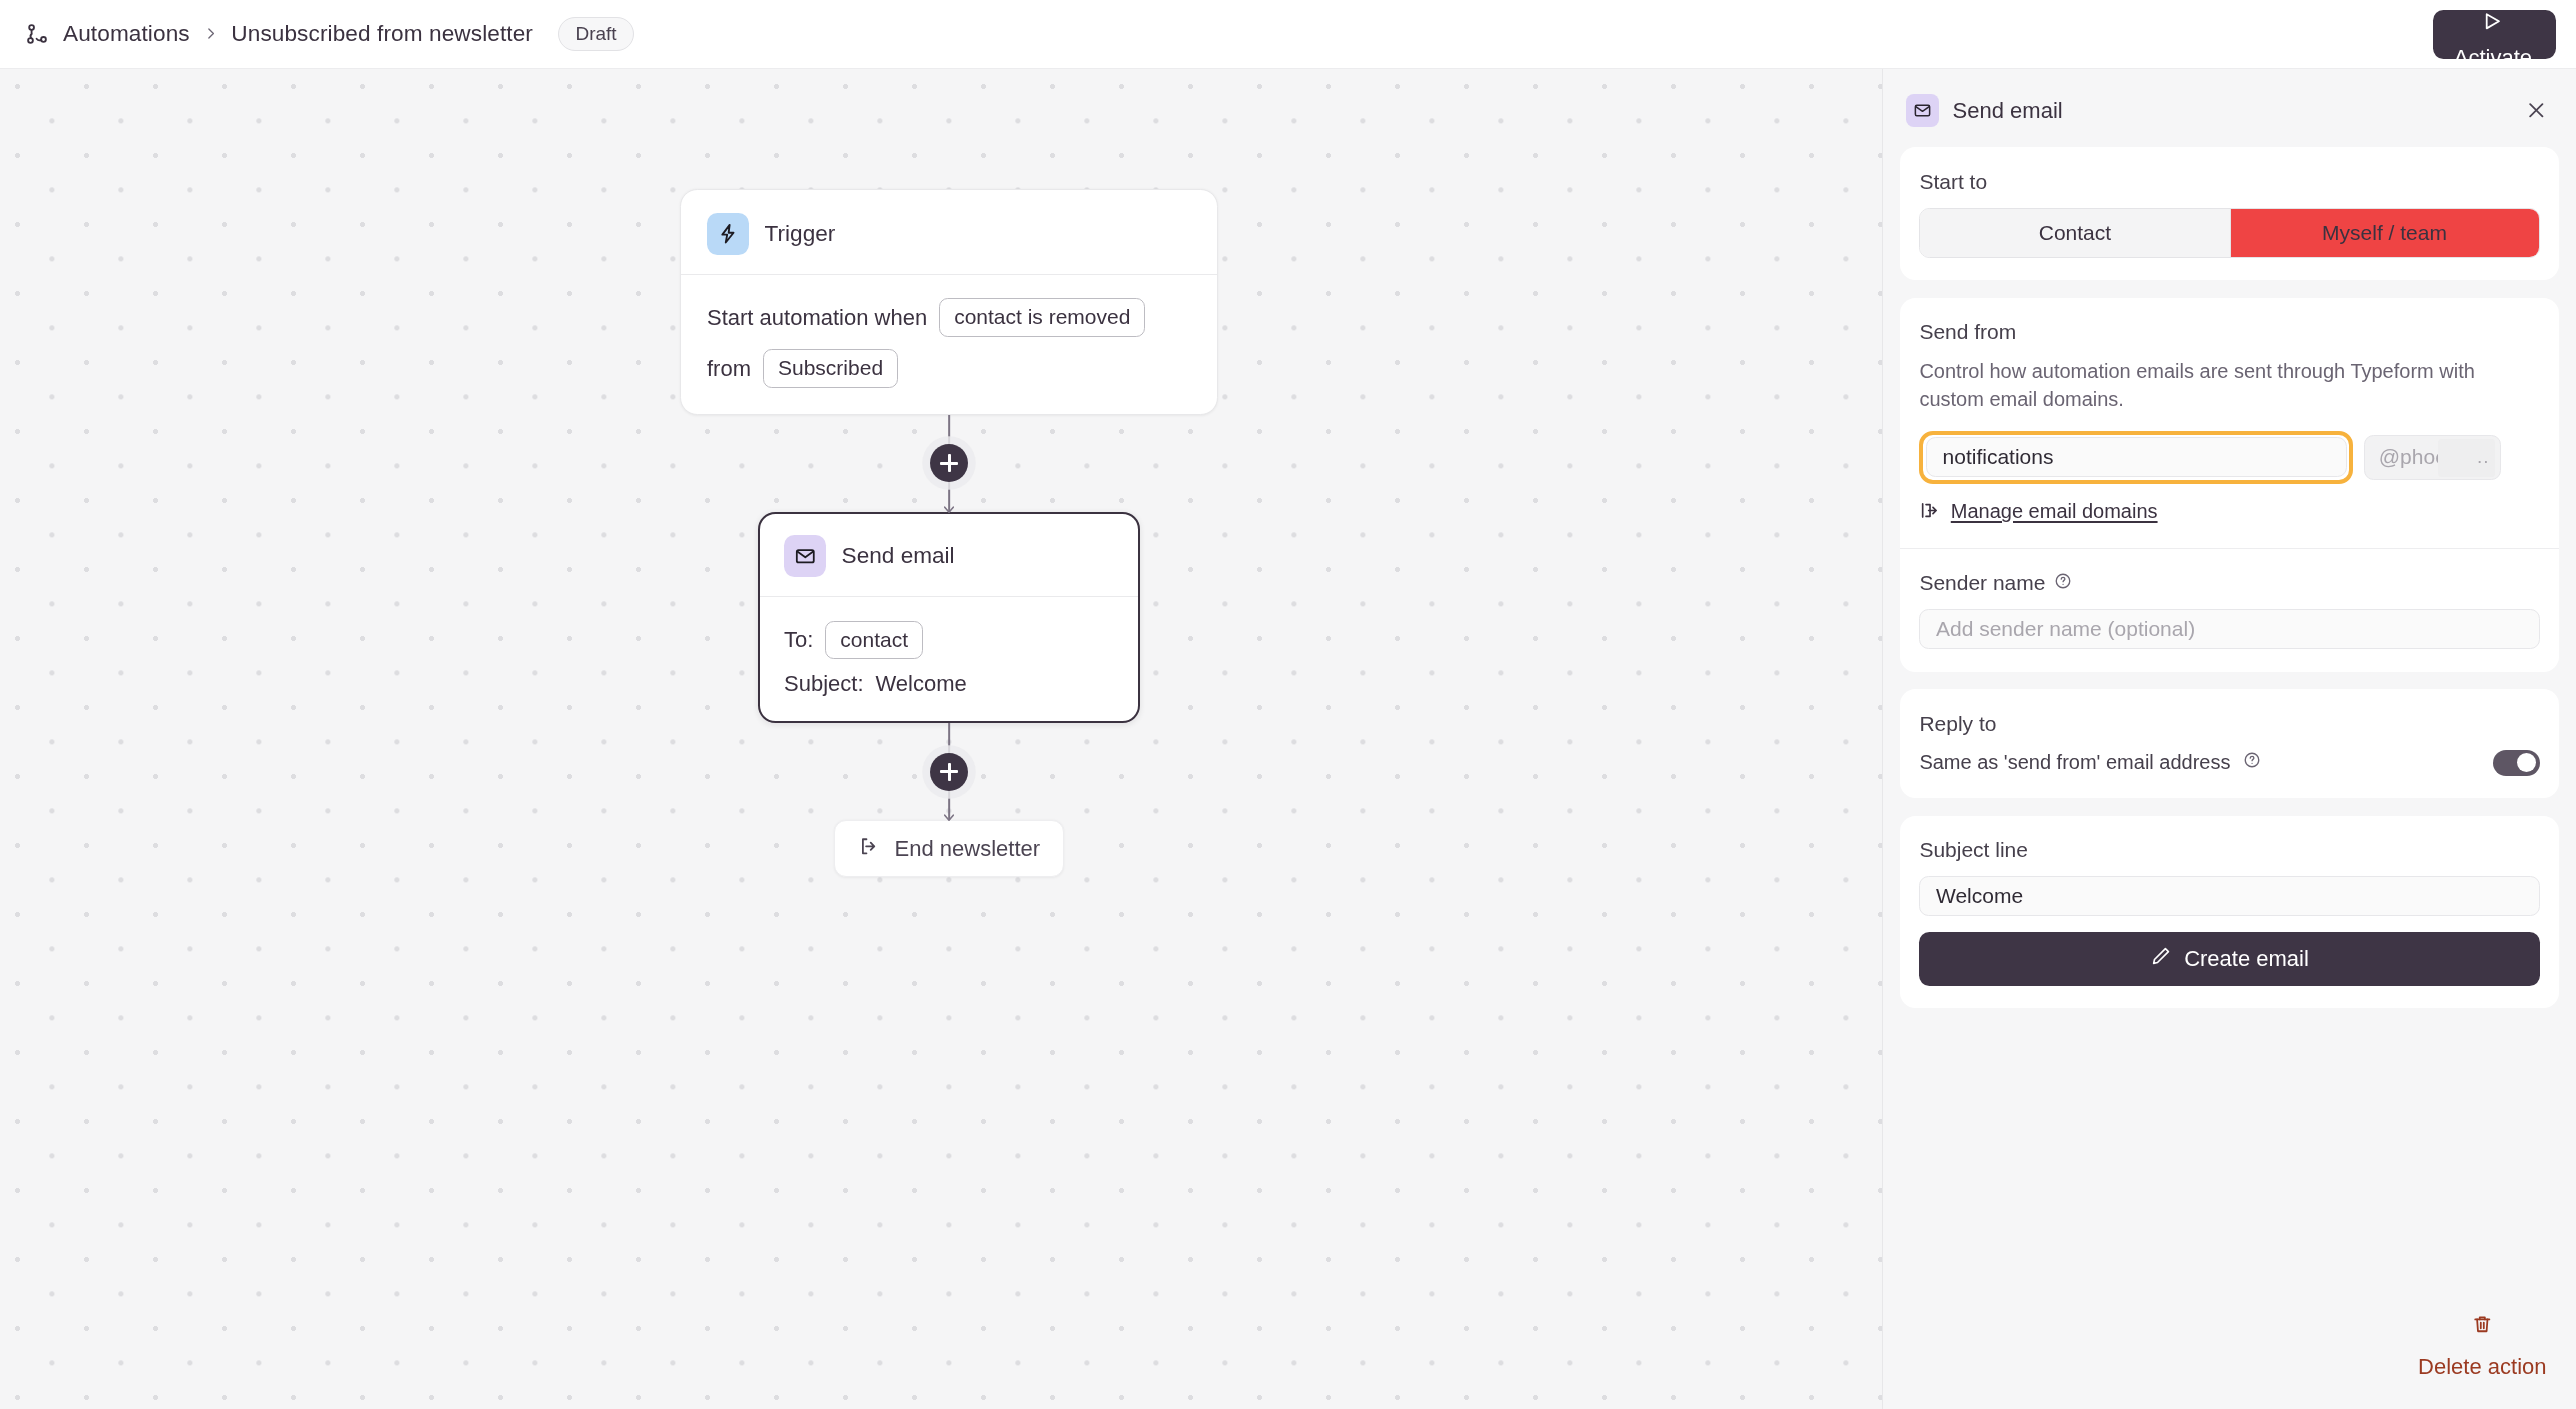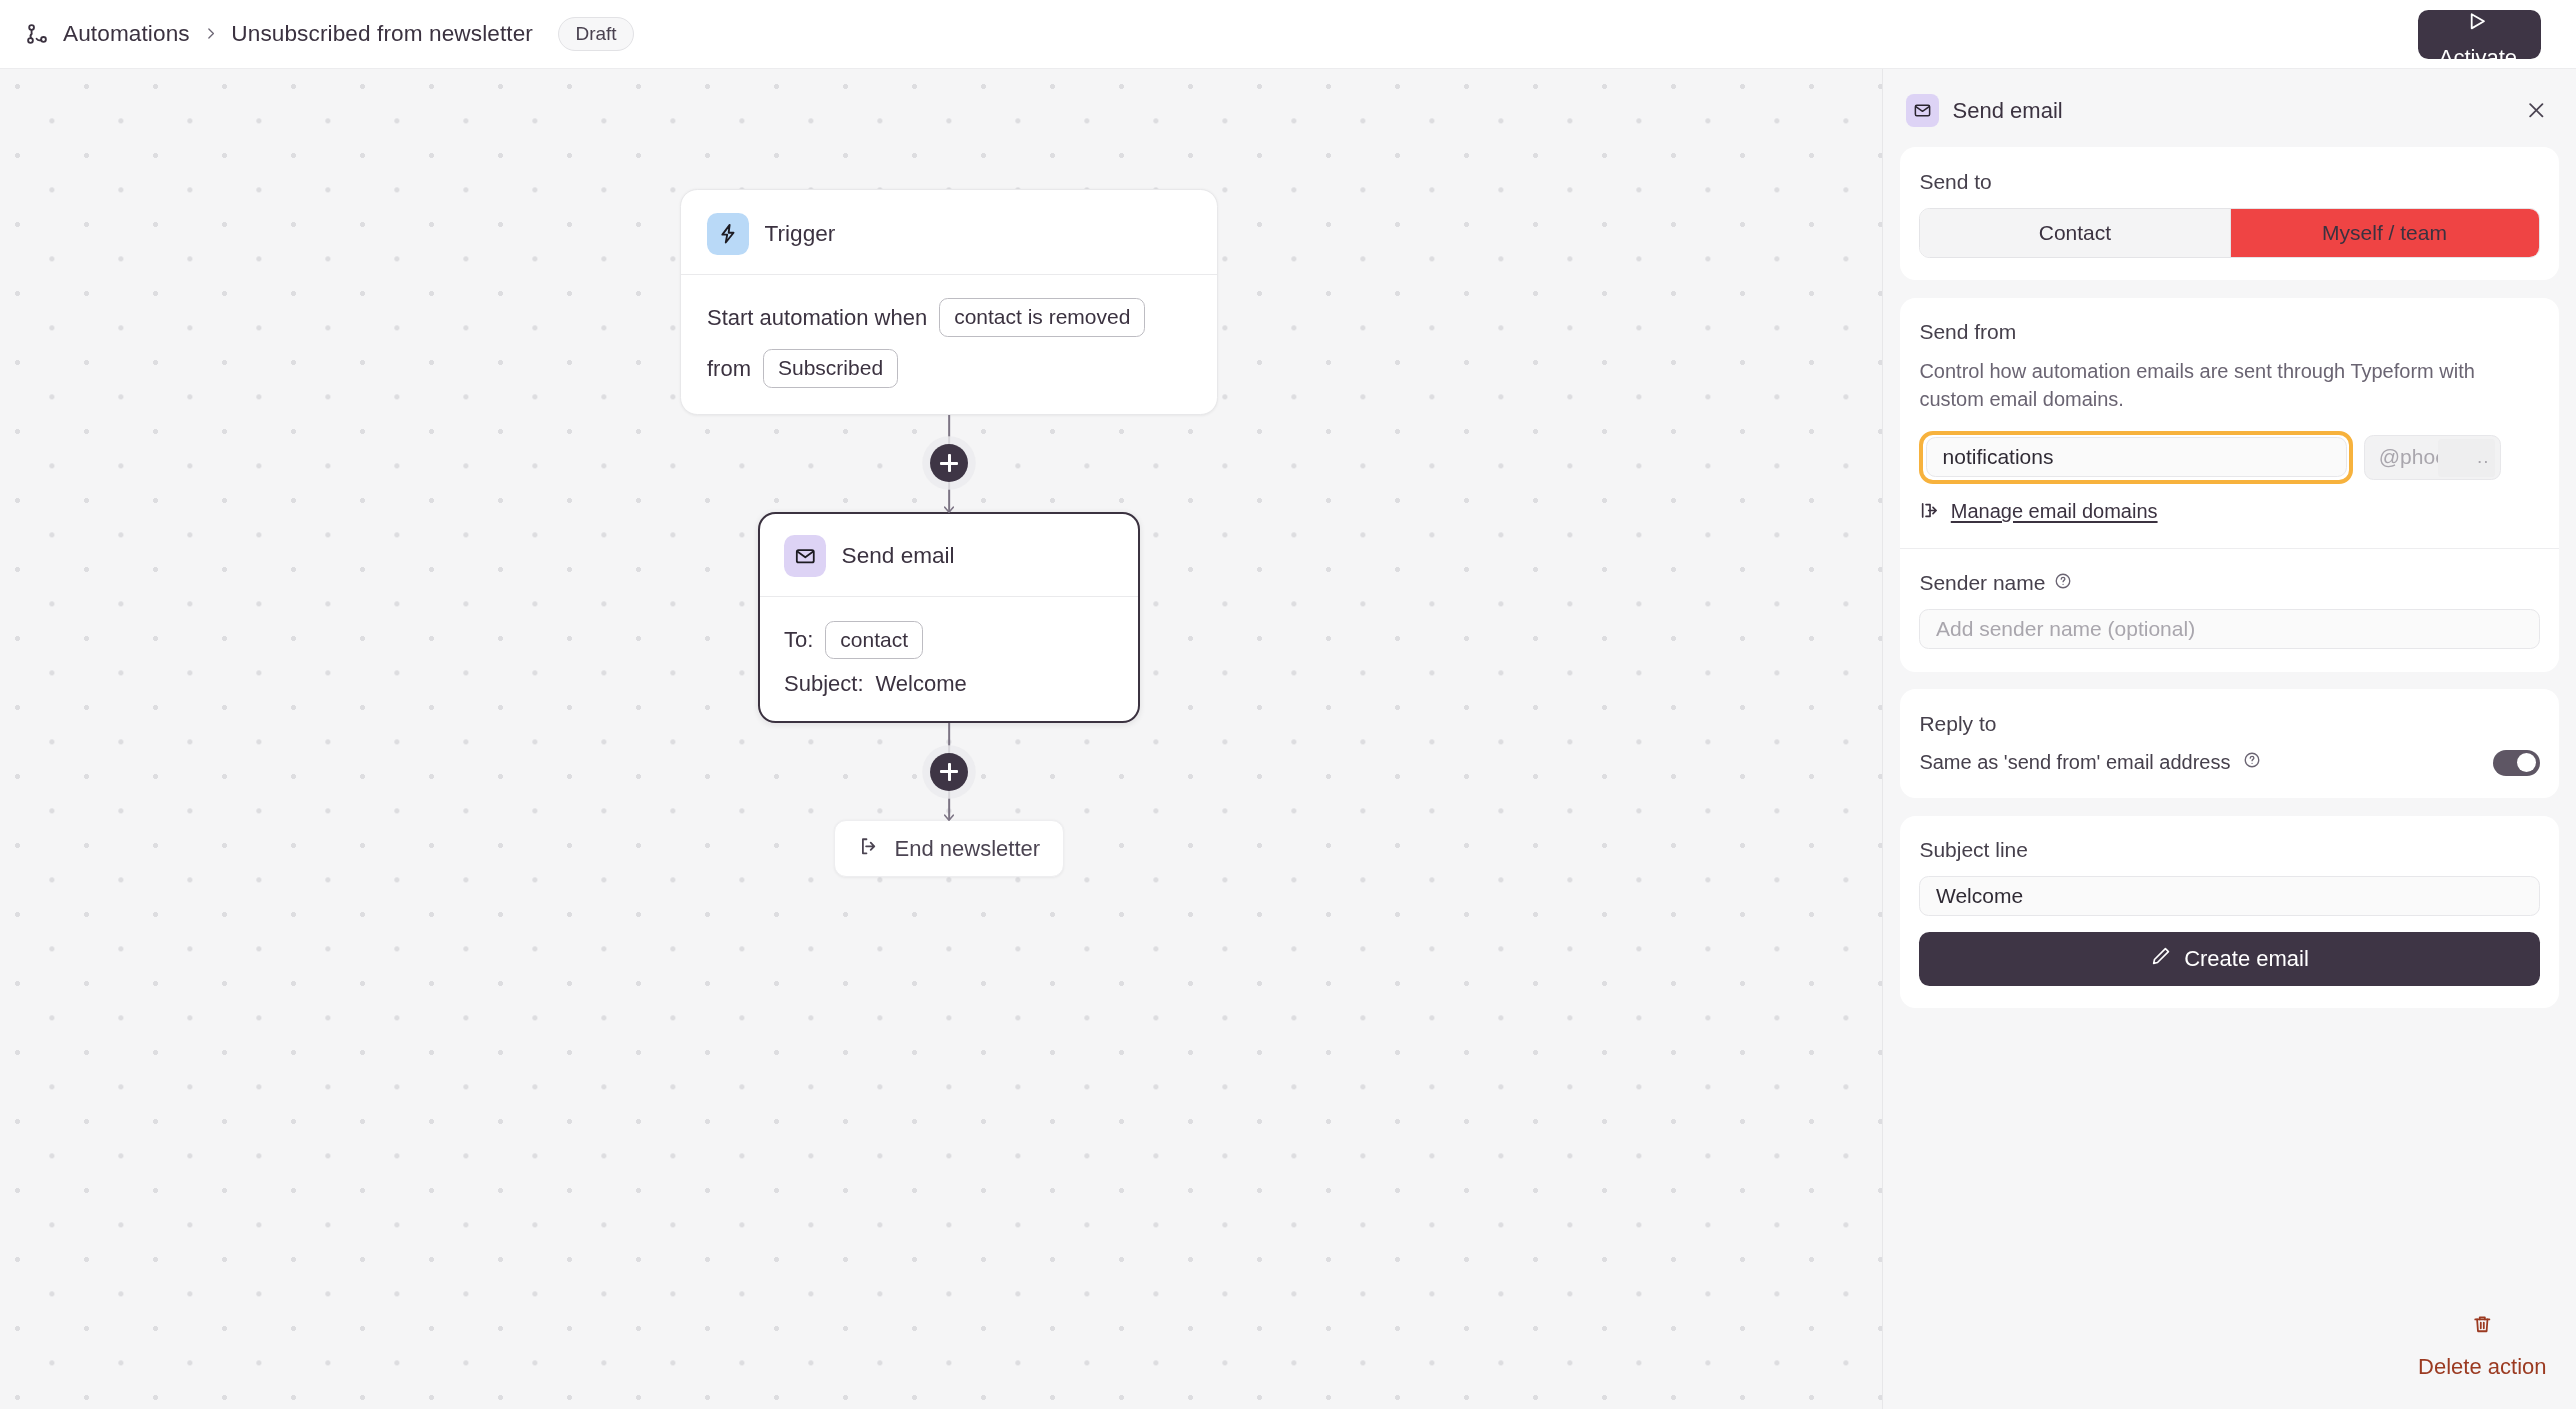--- a/index.html
+++ b/index.html
@@ -15,21 +15,21 @@
 
   
   .topbar {
     position: absolute;
     top: 0; left: 0;
     width: 2576px;
     height: 69px;
     background: #ffffff;
     display: flex;
     align-items: center;
-    padding: 0 35px 0 24px;
+    padding: 0 20px 0 24px;
     border-bottom: 0.9px solid #ececee;
     z-index: 20;
   }
   .crumb-wrap { display: flex; align-items: center; gap: 13px; }
   .crumb-logo { width: 26px; height: 26px; display: block; flex: none; }
   .crumb-link {
     font-size: 22.6px;
     color: #3b3240;
     letter-spacing: 0.1px;
     white-space: nowrap;
@@ -561,21 +561,21 @@
     <button class="panel-close">
       <svg viewBox="0 0 24 24" width="22.6" height="22.6" fill="none" stroke="#4b4452" stroke-width="1.9" stroke-linecap="round">
         <path d="M5.5 5.5l13 13M18.5 5.5l-13 13"></path>
       </svg>
     </button>
   </div>
 
   <div class="panel-scroll">
 
     <section class="section">
-      <div class="sec-label">Send to</div>
+      <div class="sec-label">Start to</div>
       <div class="segmented">
         <button class="seg active">Contact</button>
         <button class="seg">Myself / team</button>
       </div>
     </section>
 
     <section class="section">
       <div class="sec-label">Send from</div>
       <div class="sec-desc">Control how automation emails are sent through Typeform with custom email domains.</div>
 

